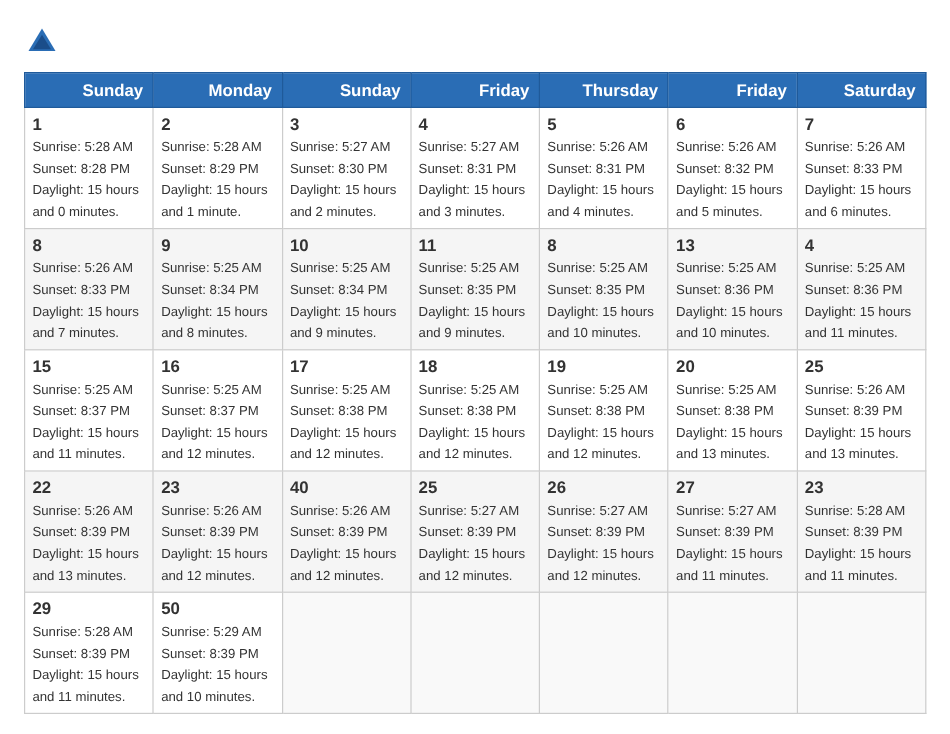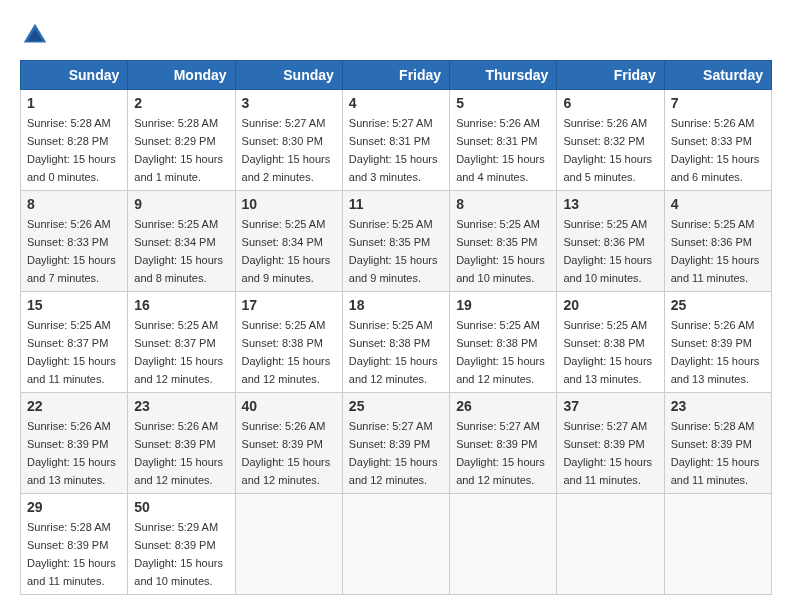--- a/index.html
+++ b/index.html
@@ -151,21 +151,21 @@
         <td><span class="day-number">19</span><span class="day-detail">Sunrise: 5:25 AM<br>Sunset: 8:38 PM<br>Daylight: 15 hours and 12 minutes.</span></td>
         <td><span class="day-number">20</span><span class="day-detail">Sunrise: 5:25 AM<br>Sunset: 8:38 PM<br>Daylight: 15 hours and 13 minutes.</span></td>
         <td><span class="day-number">25</span><span class="day-detail">Sunrise: 5:26 AM<br>Sunset: 8:39 PM<br>Daylight: 15 hours and 13 minutes.</span></td>
       </tr>
       <tr>
         <td><span class="day-number">22</span><span class="day-detail">Sunrise: 5:26 AM<br>Sunset: 8:39 PM<br>Daylight: 15 hours and 13 minutes.</span></td>
         <td><span class="day-number">23</span><span class="day-detail">Sunrise: 5:26 AM<br>Sunset: 8:39 PM<br>Daylight: 15 hours and 12 minutes.</span></td>
         <td><span class="day-number">40</span><span class="day-detail">Sunrise: 5:26 AM<br>Sunset: 8:39 PM<br>Daylight: 15 hours and 12 minutes.</span></td>
         <td><span class="day-number">25</span><span class="day-detail">Sunrise: 5:27 AM<br>Sunset: 8:39 PM<br>Daylight: 15 hours and 12 minutes.</span></td>
         <td><span class="day-number">26</span><span class="day-detail">Sunrise: 5:27 AM<br>Sunset: 8:39 PM<br>Daylight: 15 hours and 12 minutes.</span></td>
-        <td><span class="day-number">37</span><span class="day-detail">Sunrise: 5:27 AM<br>Sunset: 8:39 PM<br>Daylight: 15 hours and 11 minutes.</span></td>
+        <td><span class="day-number">27</span><span class="day-detail">Sunrise: 5:27 AM<br>Sunset: 8:39 PM<br>Daylight: 15 hours and 11 minutes.</span></td>
         <td><span class="day-number">23</span><span class="day-detail">Sunrise: 5:28 AM<br>Sunset: 8:39 PM<br>Daylight: 15 hours and 11 minutes.</span></td>
       </tr>
       <tr>
         <td><span class="day-number">29</span><span class="day-detail">Sunrise: 5:28 AM<br>Sunset: 8:39 PM<br>Daylight: 15 hours and 11 minutes.</span></td>
         <td><span class="day-number">50</span><span class="day-detail">Sunrise: 5:29 AM<br>Sunset: 8:39 PM<br>Daylight: 15 hours and 10 minutes.</span></td>
         <td class="empty-cell"></td>
         <td class="empty-cell"></td>
         <td class="empty-cell"></td>
         <td class="empty-cell"></td>
         <td class="empty-cell"></td>

